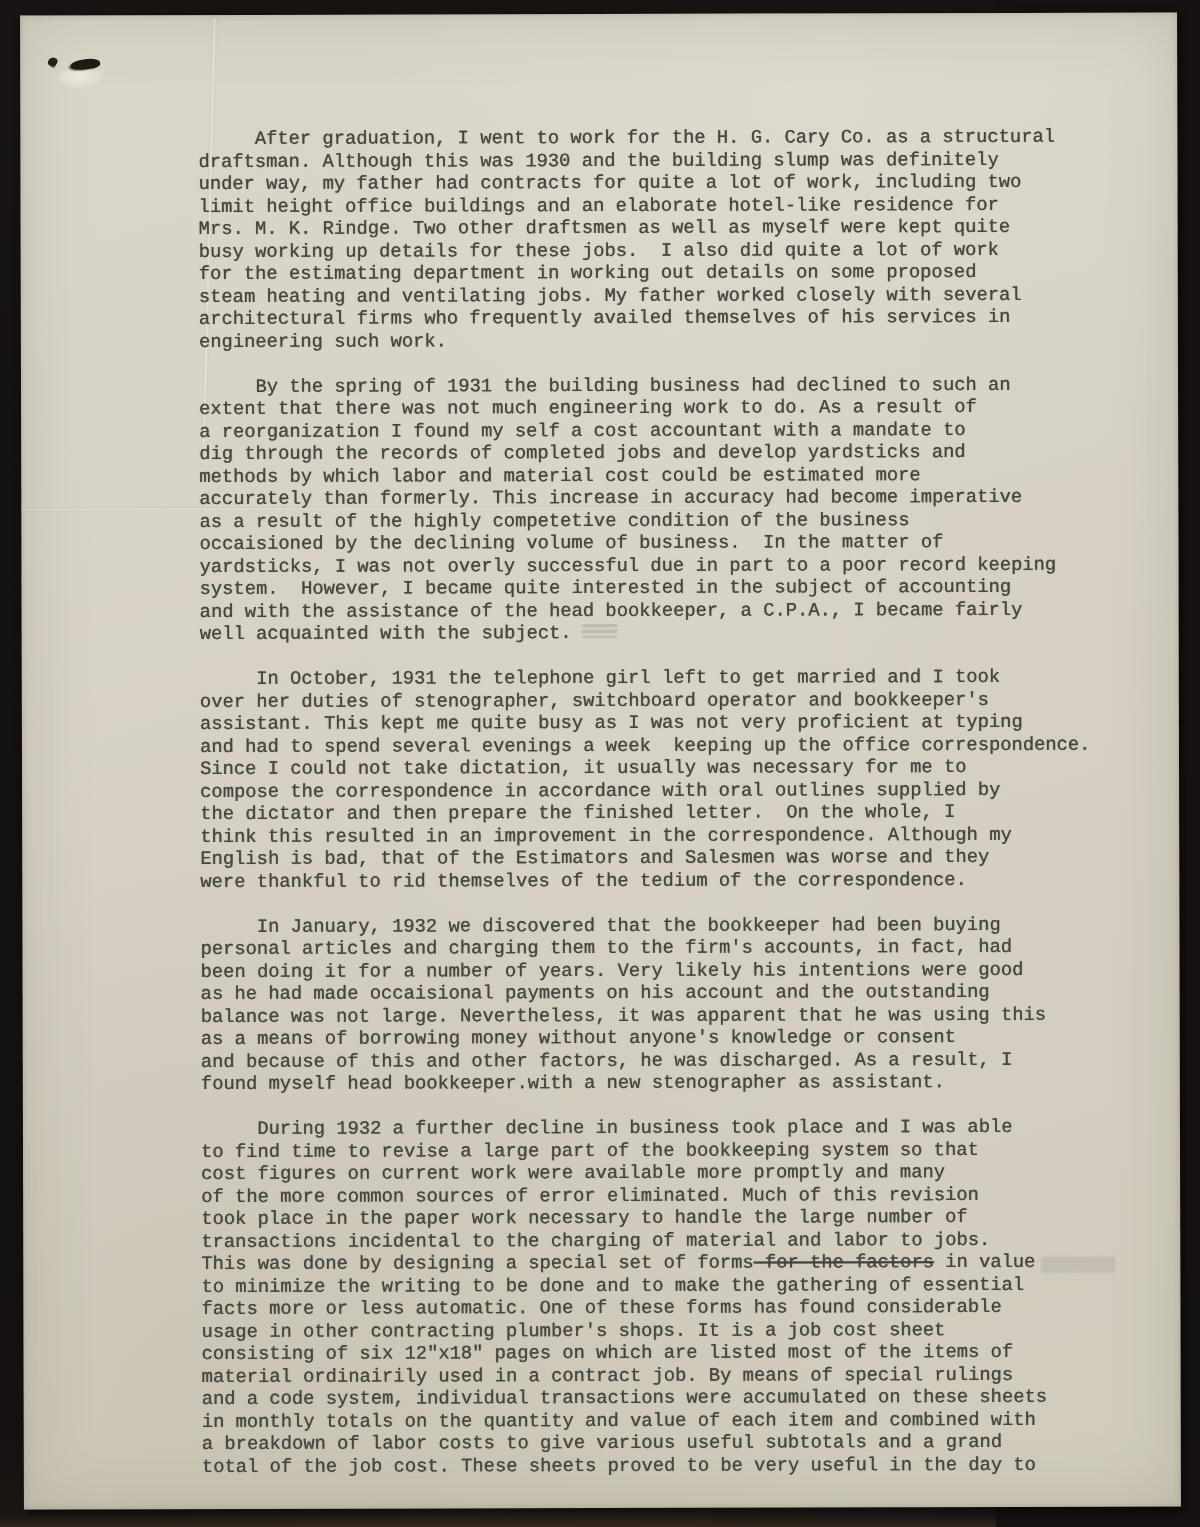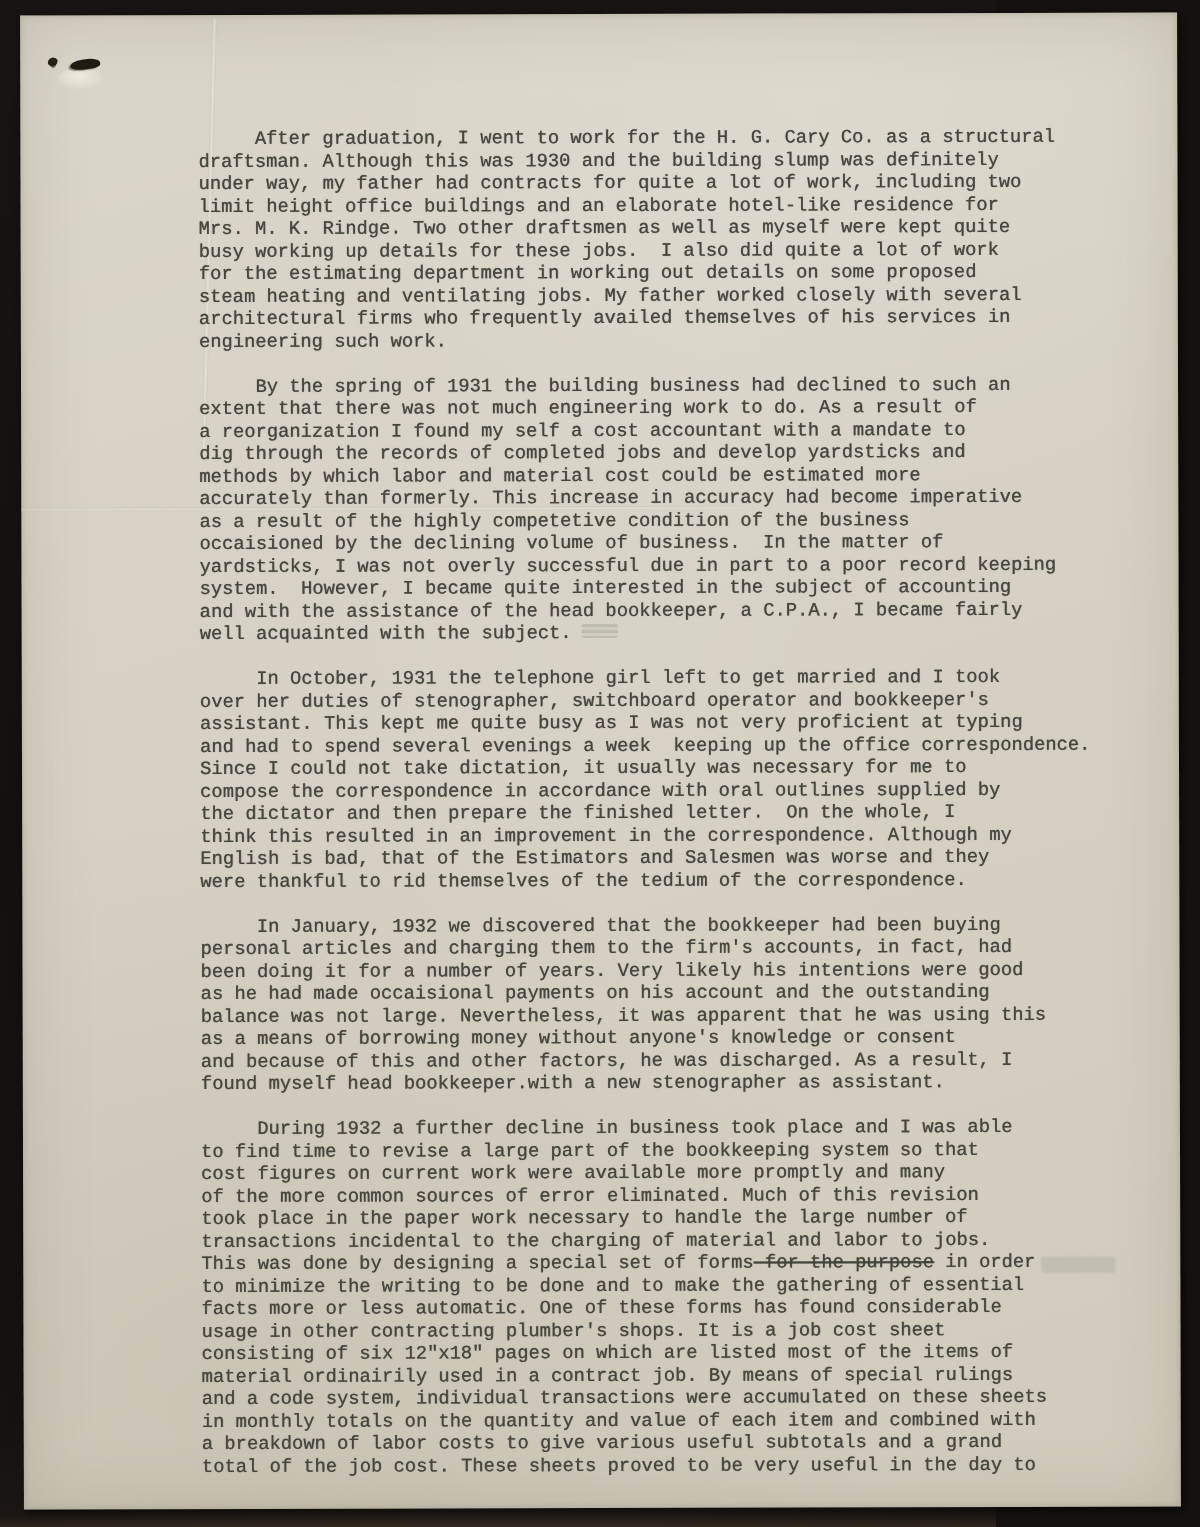--- a/index.html
+++ b/index.html
@@ -160,21 +160,21 @@
           <div class="line">and because of this and other factors, he was discharged. As a result, I</div>
           <div class="line">found myself head bookkeeper.with a new stenographer as assistant.</div>
         </div>
       <div class="para">
           <div class="line">     During 1932 a further decline in business took place and I was able</div>
           <div class="line">to find time to revise a large part of the bookkeeping system so that</div>
           <div class="line">cost figures on current work were available more promptly and many</div>
           <div class="line">of the more common sources of error eliminated. Much of this revision</div>
           <div class="line">took place in the paper work necessary to handle the large number of</div>
           <div class="line">transactions incidental to the charging of material and labor to jobs.</div>
-          <div class="line"><span>This was done by designing a special set of forms</span><span class="struck"> for the purpose</span><span> in order</span></div>
+          <div class="line"><span>This was done by designing a special set of forms</span><span class="struck"> for the factors</span><span> in value</span></div>
           <div class="line">to minimize the writing to be done and to make the gathering of essential</div>
           <div class="line">facts more or less automatic. One of these forms has found considerable</div>
           <div class="line">usage in other contracting plumber's shops. It is a job cost sheet</div>
           <div class="line">consisting of six 12"x18" pages on which are listed most of the items of</div>
           <div class="line">material ordinairily used in a contract job. By means of special rulings</div>
           <div class="line">and a code system, individual transactions were accumulated on these sheets</div>
           <div class="line">in monthly totals on the quantity and value of each item and combined with</div>
           <div class="line">a breakdown of labor costs to give various useful subtotals and a grand</div>
           <div class="line">total of the job cost. These sheets proved to be very useful in the day to</div>
         </div>

